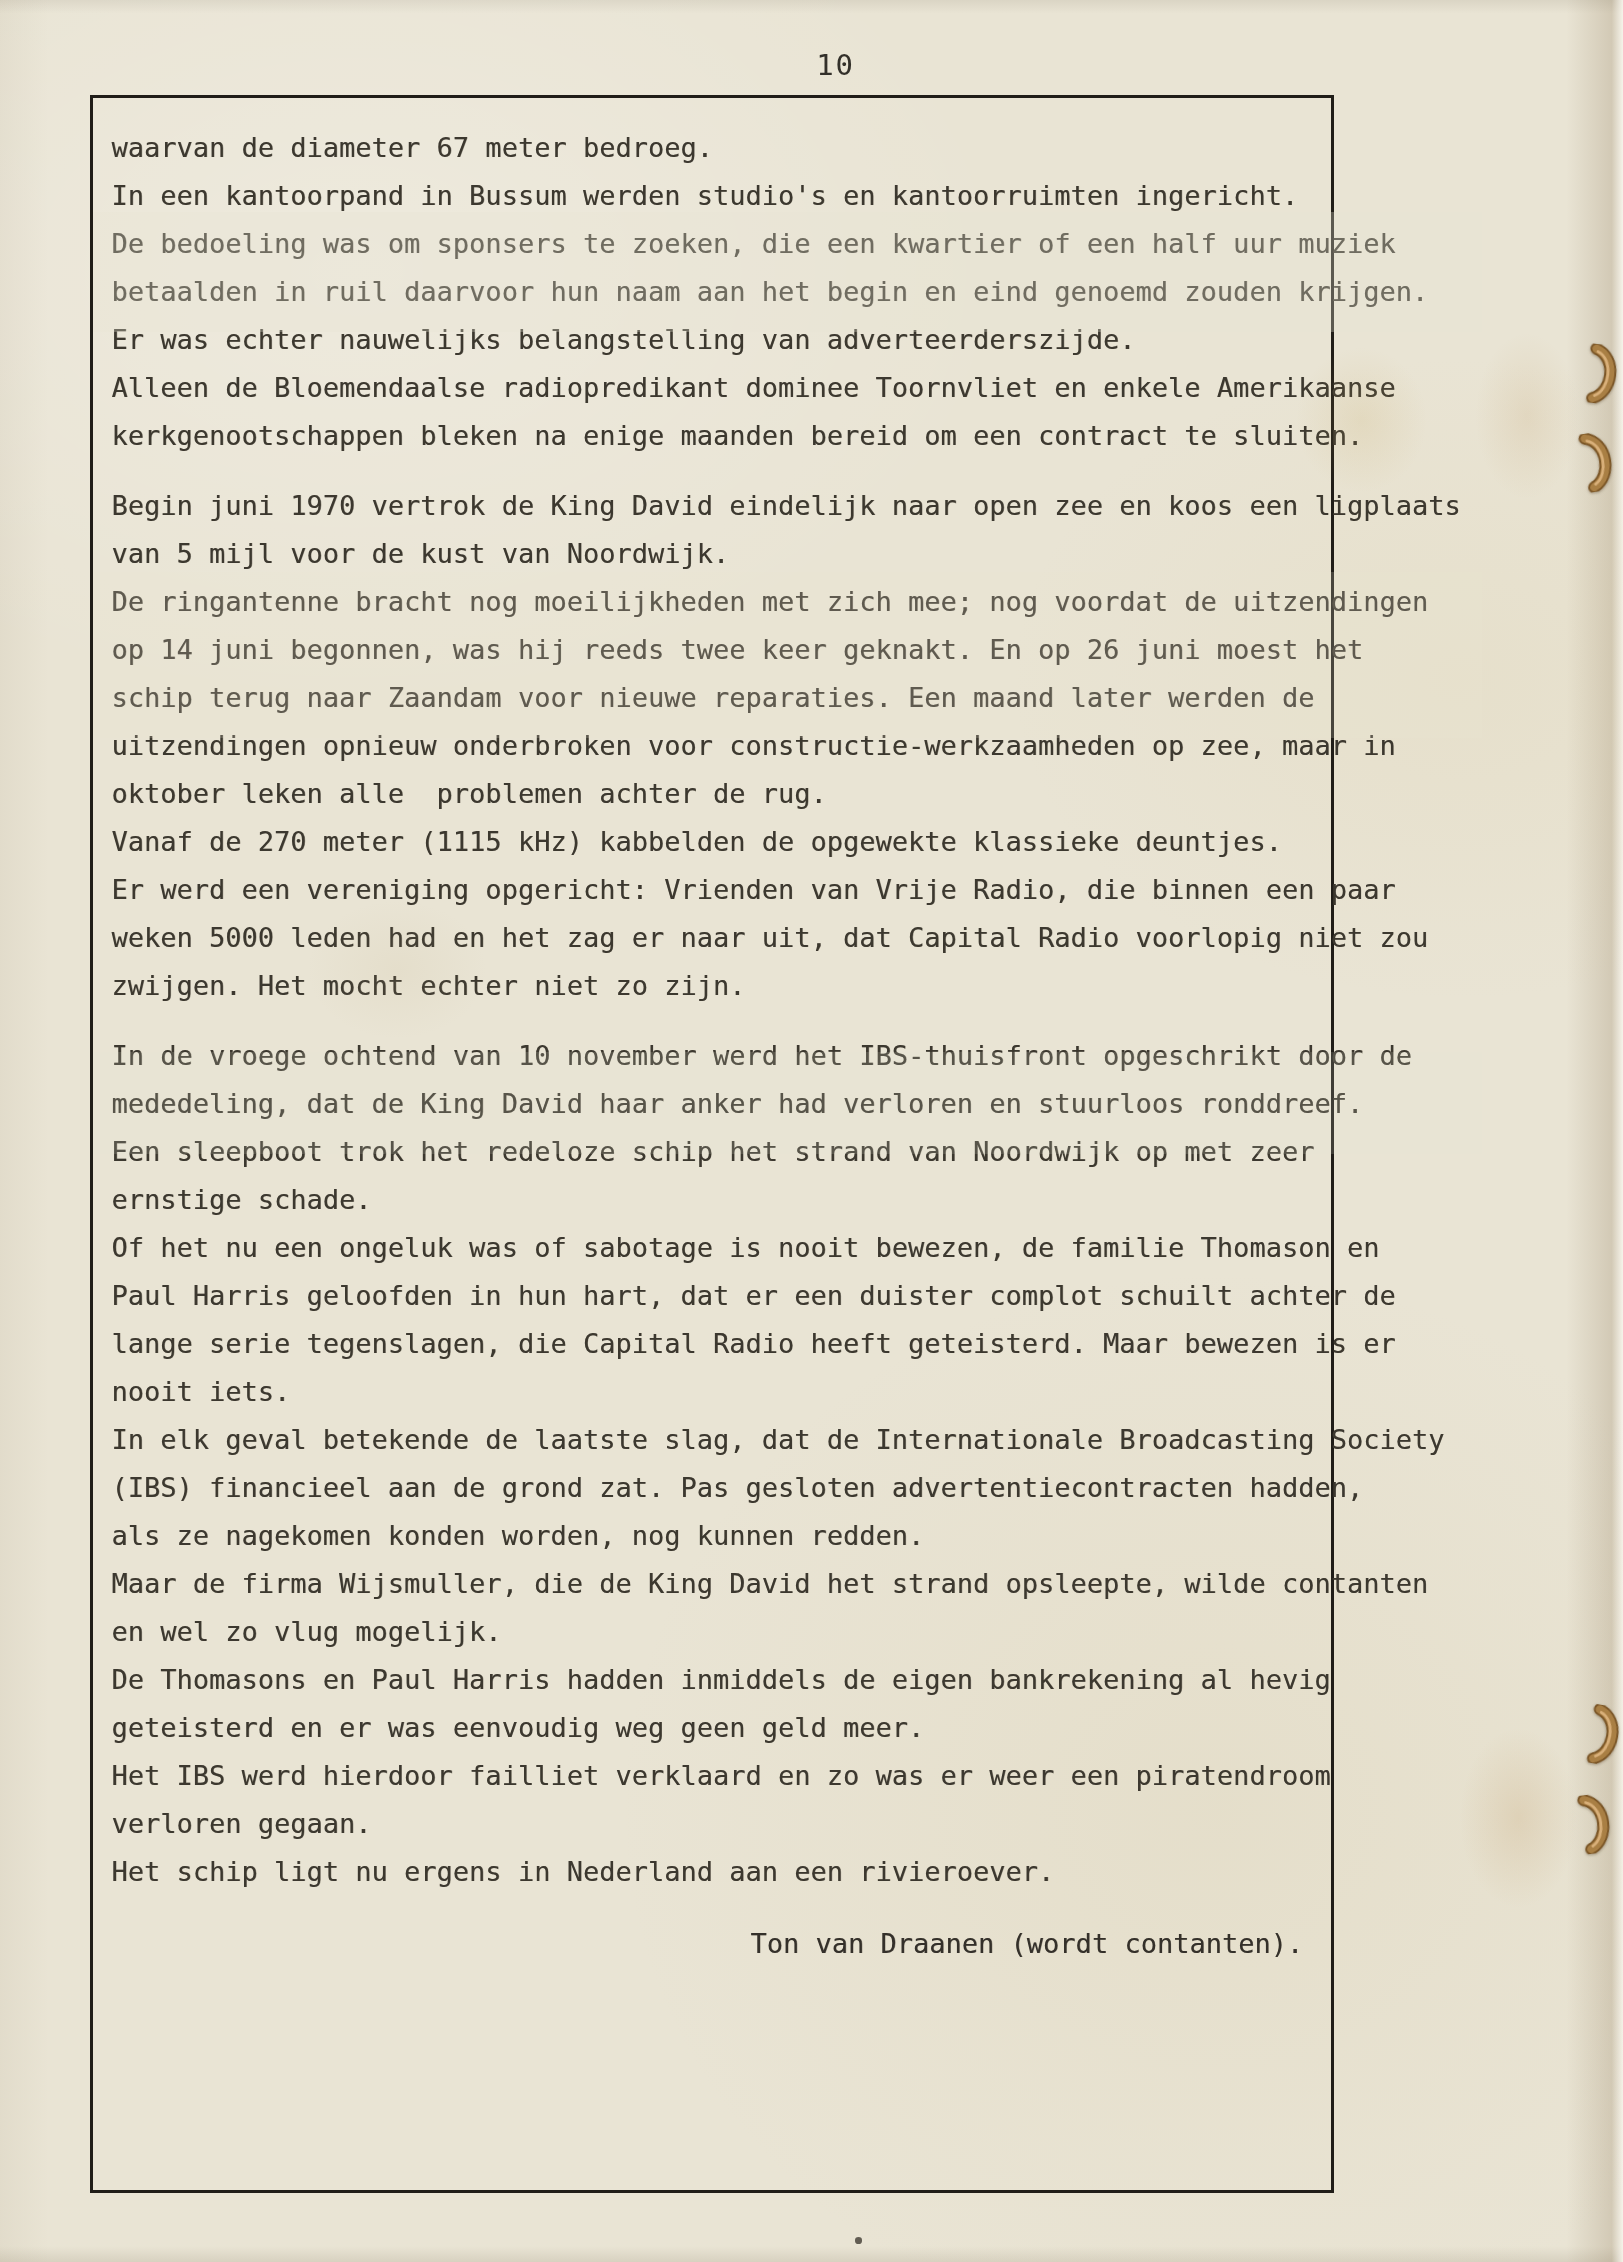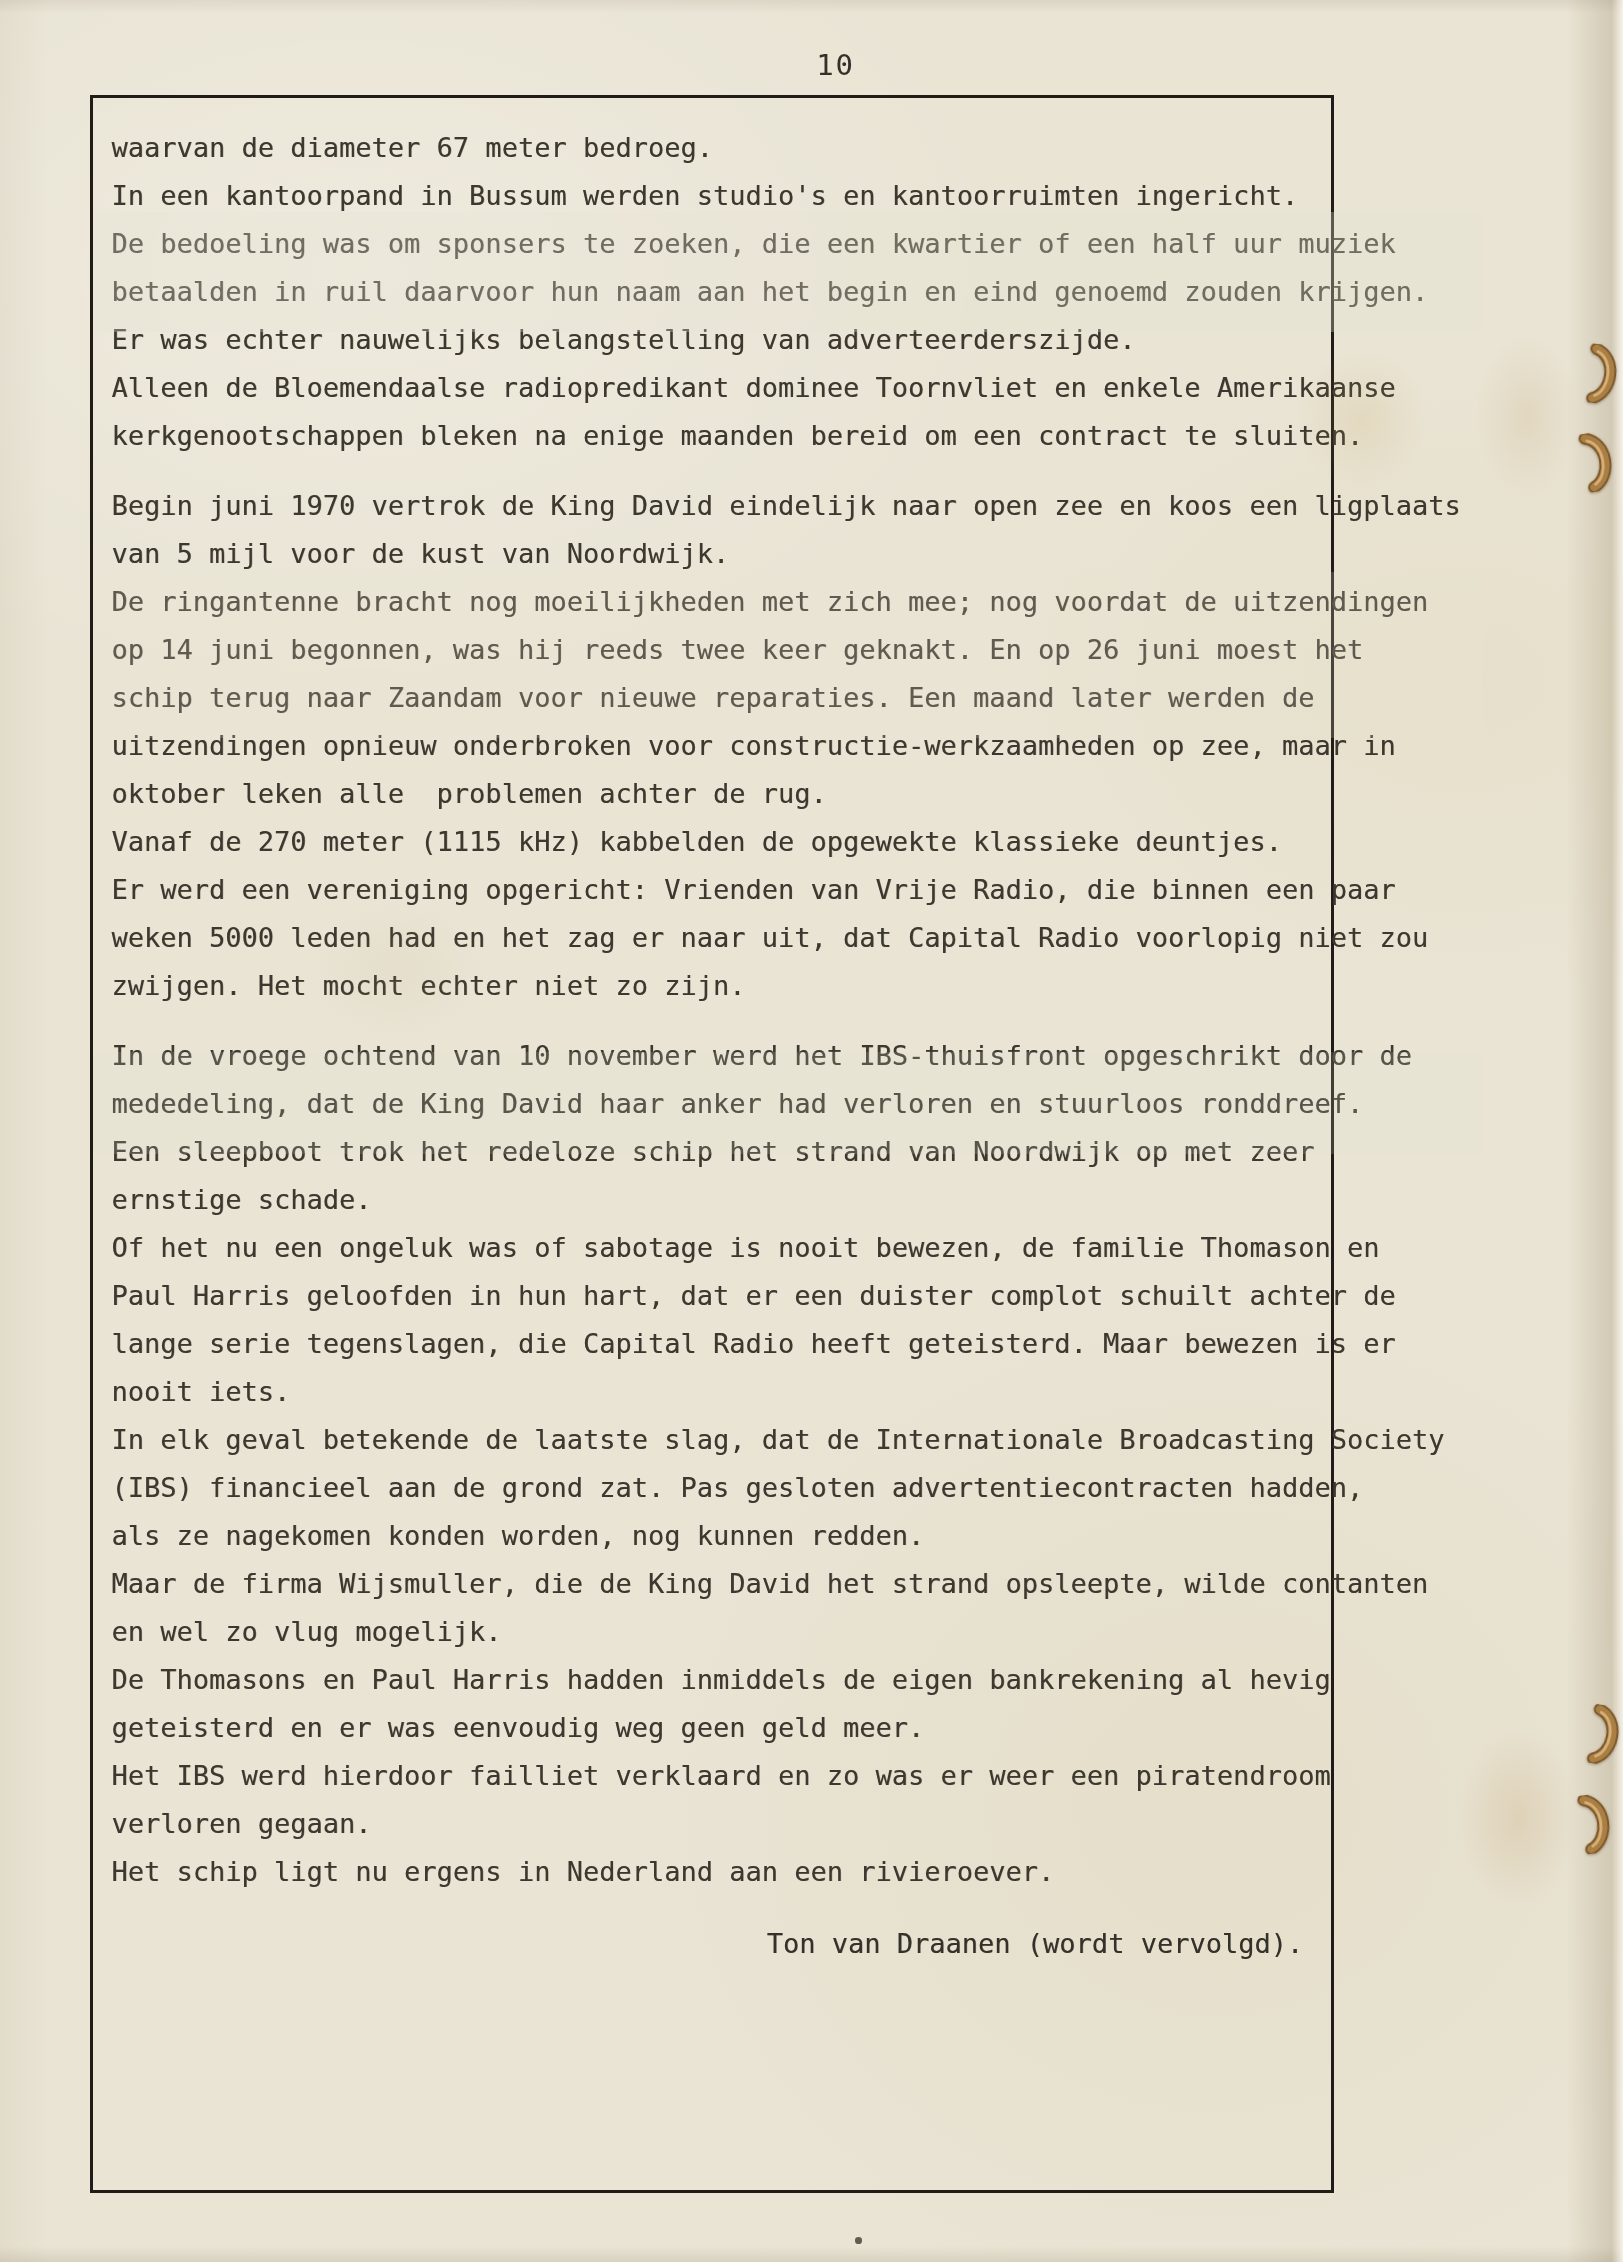--- a/index.html
+++ b/index.html
@@ -152,21 +152,21 @@
 In elk geval betekende de laatste slag, dat de Internationale Broadcasting Society
 (IBS) financieel aan de grond zat. Pas gesloten advertentiecontracten hadden,
 als ze nagekomen konden worden, nog kunnen redden.
 Maar de firma Wijsmuller, die de King David het strand opsleepte, wilde contanten
 en wel zo vlug mogelijk.
 De Thomasons en Paul Harris hadden inmiddels de eigen bankrekening al hevig
 geteisterd en er was eenvoudig weg geen geld meer.
 Het IBS werd hierdoor failliet verklaard en zo was er weer een piratendroom
 verloren gegaan.
 Het schip ligt nu ergens in Nederland aan een rivieroever.</p>
-    <p class="byline">Ton van Draanen (wordt vervolgd).</p>
+    <p class="byline">Ton van Draanen (wordt contanten).</p>
   </div>
 
   <div class="fade-band b1"></div>
   <div class="fade-band b2"></div>
   <div class="fade-band b3"></div>
   <div class="stain s1"></div>
   <div class="stain s2"></div>
   <div class="stain s3"></div>
   <div class="stain s4"></div>
 

